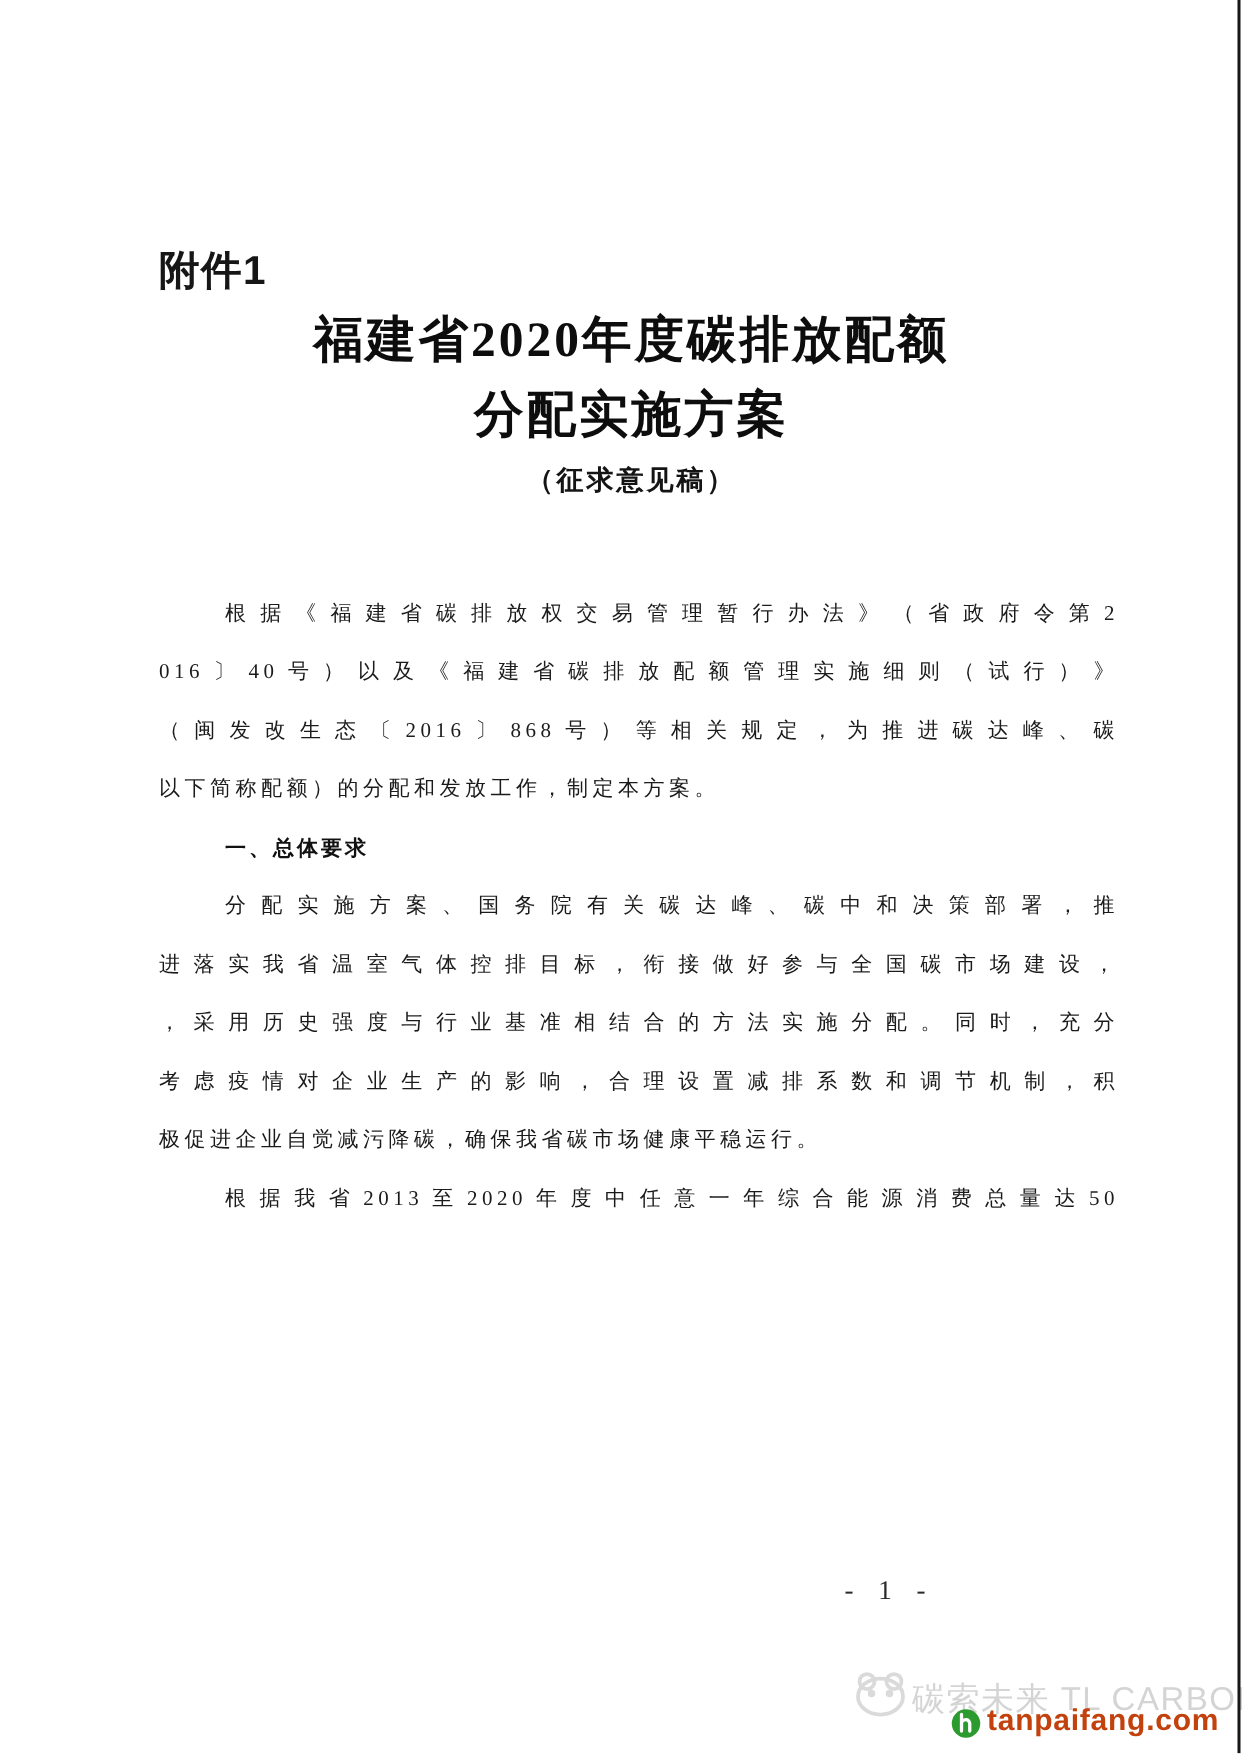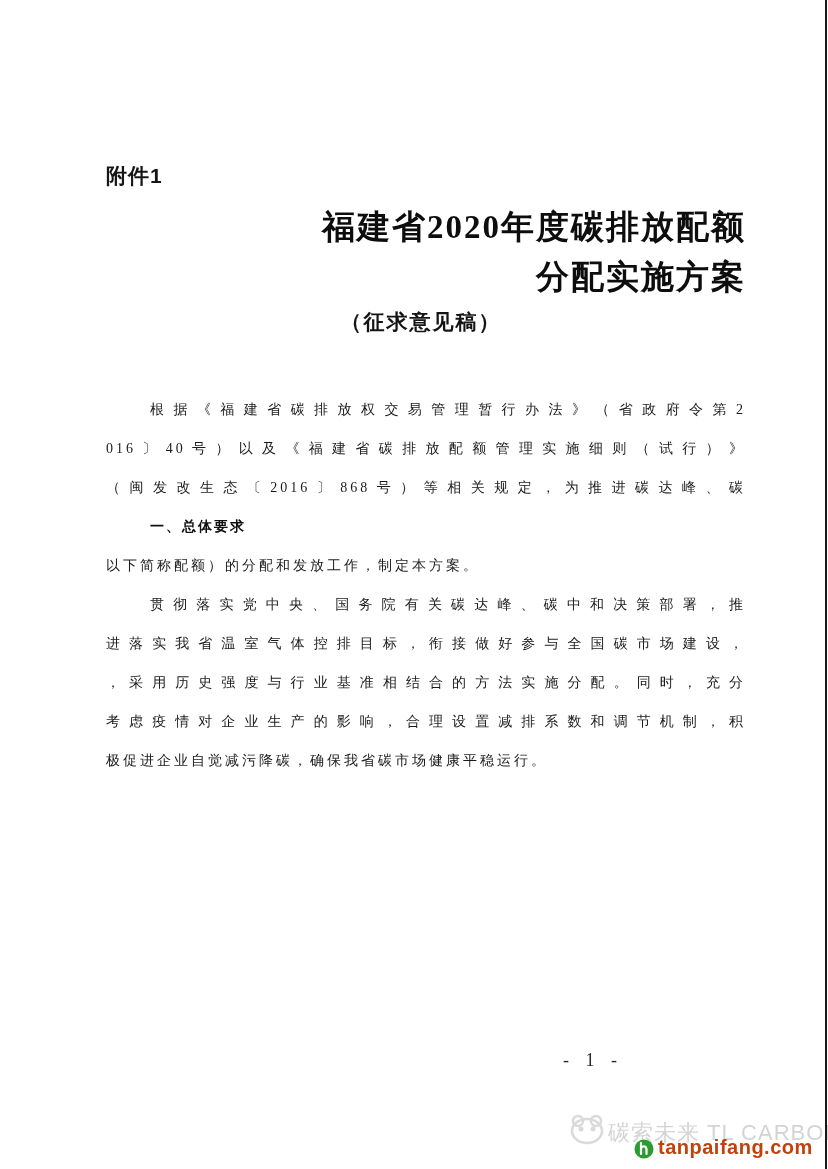--- a/index.html
+++ b/index.html
@@ -16,45 +16,44 @@
     position: absolute;
     top: 0; bottom: 0; right: 1px;
     width: 2px;
     background: #171717;
   }
   .attachment-label {
     position: absolute;
     left: 106px; top: 162px;
     font-family: "Liberation Sans", sans-serif;
     font-weight: bold;
-    font-size: 21px;
+    font-size: 27px;
     letter-spacing: 1px;
     color: #161616;
   }
   .title-block {
     position: absolute;
     left: 96px; top: 202px;
     width: 650px;
     text-align: center;
     font-weight: bold;
     color: #0d0d0d;
   }
   .title-line {
     font-size: 33px;
     line-height: 50px;
     letter-spacing: 2px;
-    text-align: right;
   }
   .subtitle {
     position: absolute;
     left: 96px; top: 308px;
     width: 650px;
     text-align: center;
     font-weight: bold;
-    font-size: 21px;
+    font-size: 18px;
     letter-spacing: 2px;
     color: #141414;
   }
   .body-block {
     position: absolute;
     left: 106px; top: 390px;
     width: 640px;
     font-size: 14px;
     letter-spacing: 3px;
     color: #1b1b1b;
@@ -118,27 +117,28 @@
     <div class="title-line">福建省2020年度碳排放配额</div>
     <div class="title-line">分配实施方案</div>
   </div>
 
   <div class="subtitle">（征求意见稿）</div>
 
   <div class="body-block">
       <div class="ln indent fill">根据《福建省碳排放权交易管理暂行办法》（省政府令第2</div>
       <div class="ln fill">016〕40号）以及《福建省碳排放配额管理实施细则（试行）》</div>
       <div class="ln fill">（闽发改生态〔2016〕868号）等相关规定，为推进碳达峰、碳</div>
+      <div class="ln plain">以下简称配额）的分配和发放工作，制定本方案。</div>
       <div class="ln heading">一、总体要求</div>
-      <div class="ln plain">以下简称配额）的分配和发放工作，制定本方案。</div>
-      <div class="ln indent fill">贯彻落实党中央、国务院有关碳达峰、碳中和决策部署，推</div>
+      <div class="ln indent fill">分配实施方案、国务院有关碳达峰、碳中和决策部署，推</div>
       <div class="ln fill">进落实我省温室气体控排目标，衔接做好参与全国碳市场建设，</div>
       <div class="ln fill">，采用历史强度与行业基准相结合的方法实施分配。同时，充分</div>
       <div class="ln fill">考虑疫情对企业生产的影响，合理设置减排系数和调节机制，积</div>
       <div class="ln plain">极促进企业自觉减污降碳，确保我省碳市场健康平稳运行。</div>
+      <div class="ln indent fill">根据我省2013至2020年度中任意一年综合能源消费总量达50</div>
     </div>
 
   <div class="page-number">- 1 -</div>
 
   <div class="watermark">
     <span class="wm-logo">
       <svg width="40" height="32" viewBox="0 0 40 32">
         <circle cx="12" cy="8" r="5" fill="none" stroke="#dadada" stroke-width="2.5"></circle>
         <circle cx="30" cy="8" r="5" fill="none" stroke="#dadada" stroke-width="2.5"></circle>
         <ellipse cx="21" cy="18" rx="15" ry="12" fill="none" stroke="#dadada" stroke-width="2.5"></ellipse>

